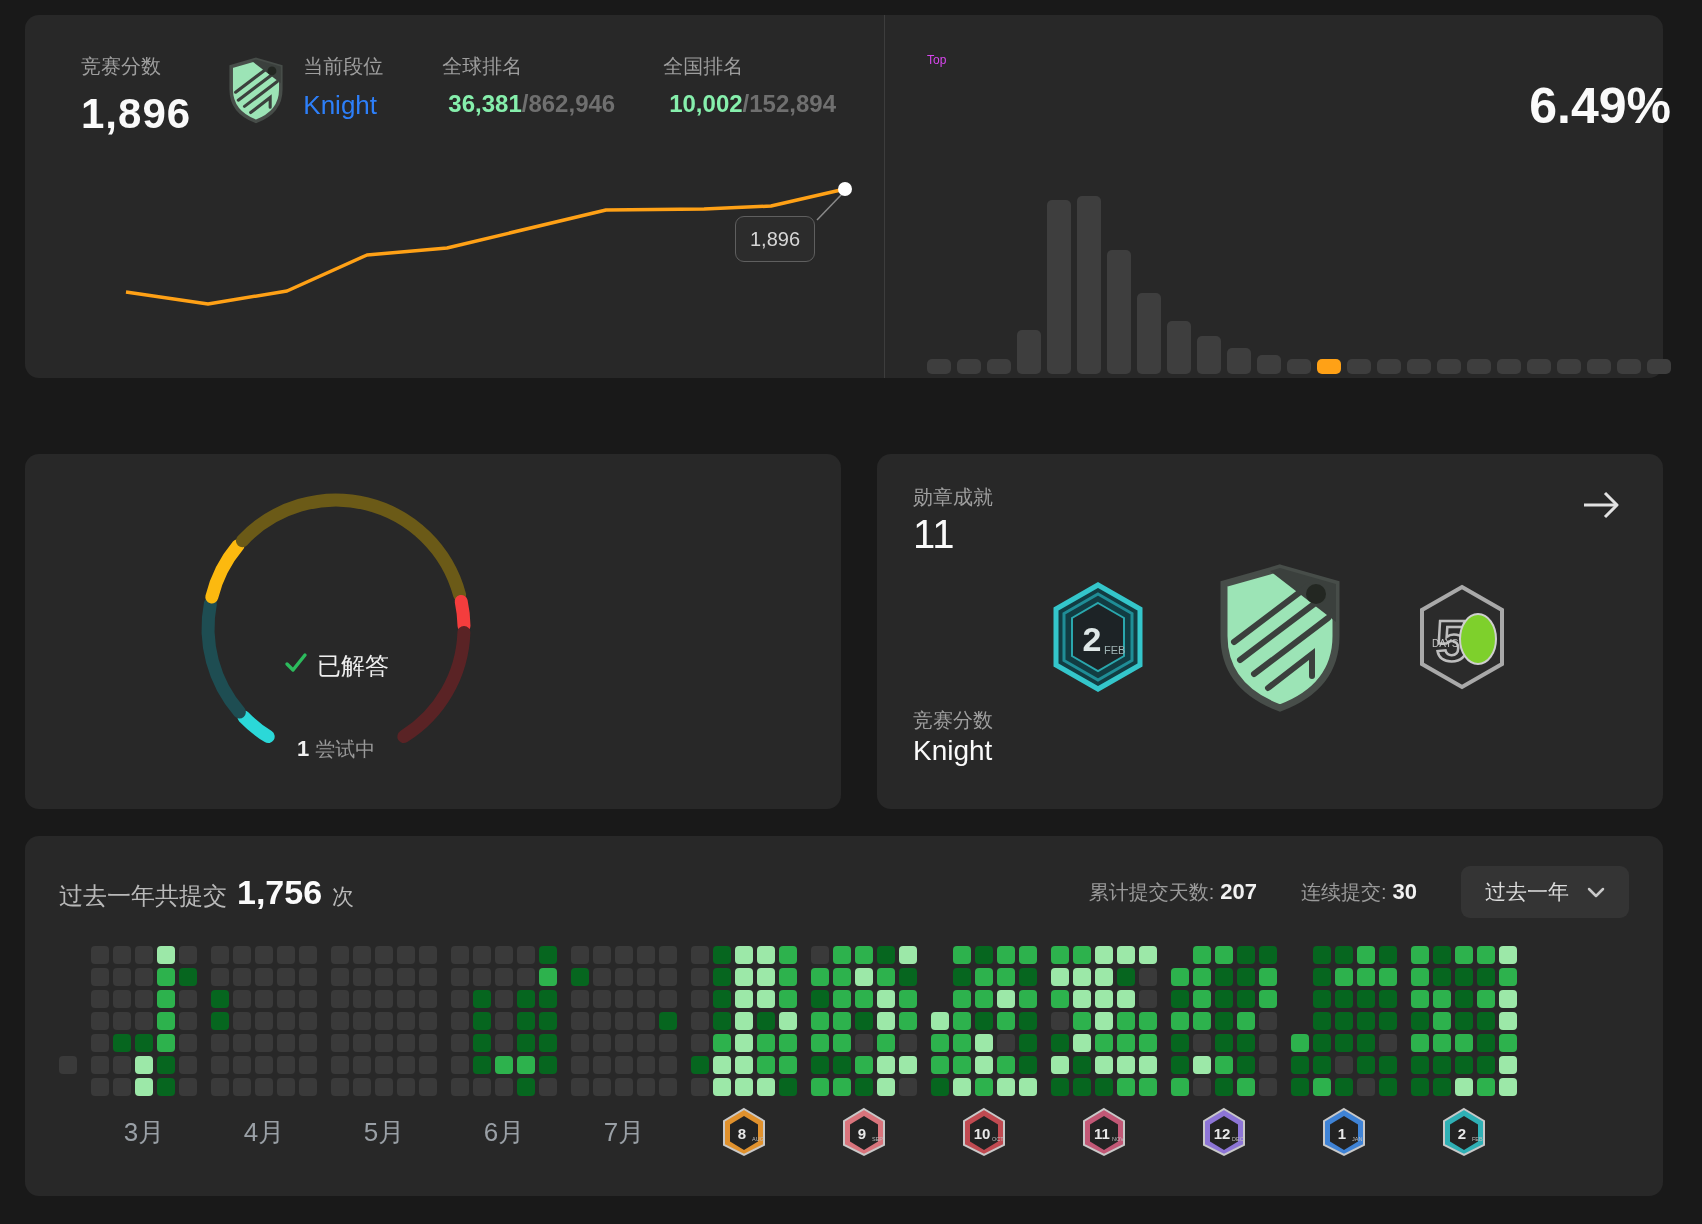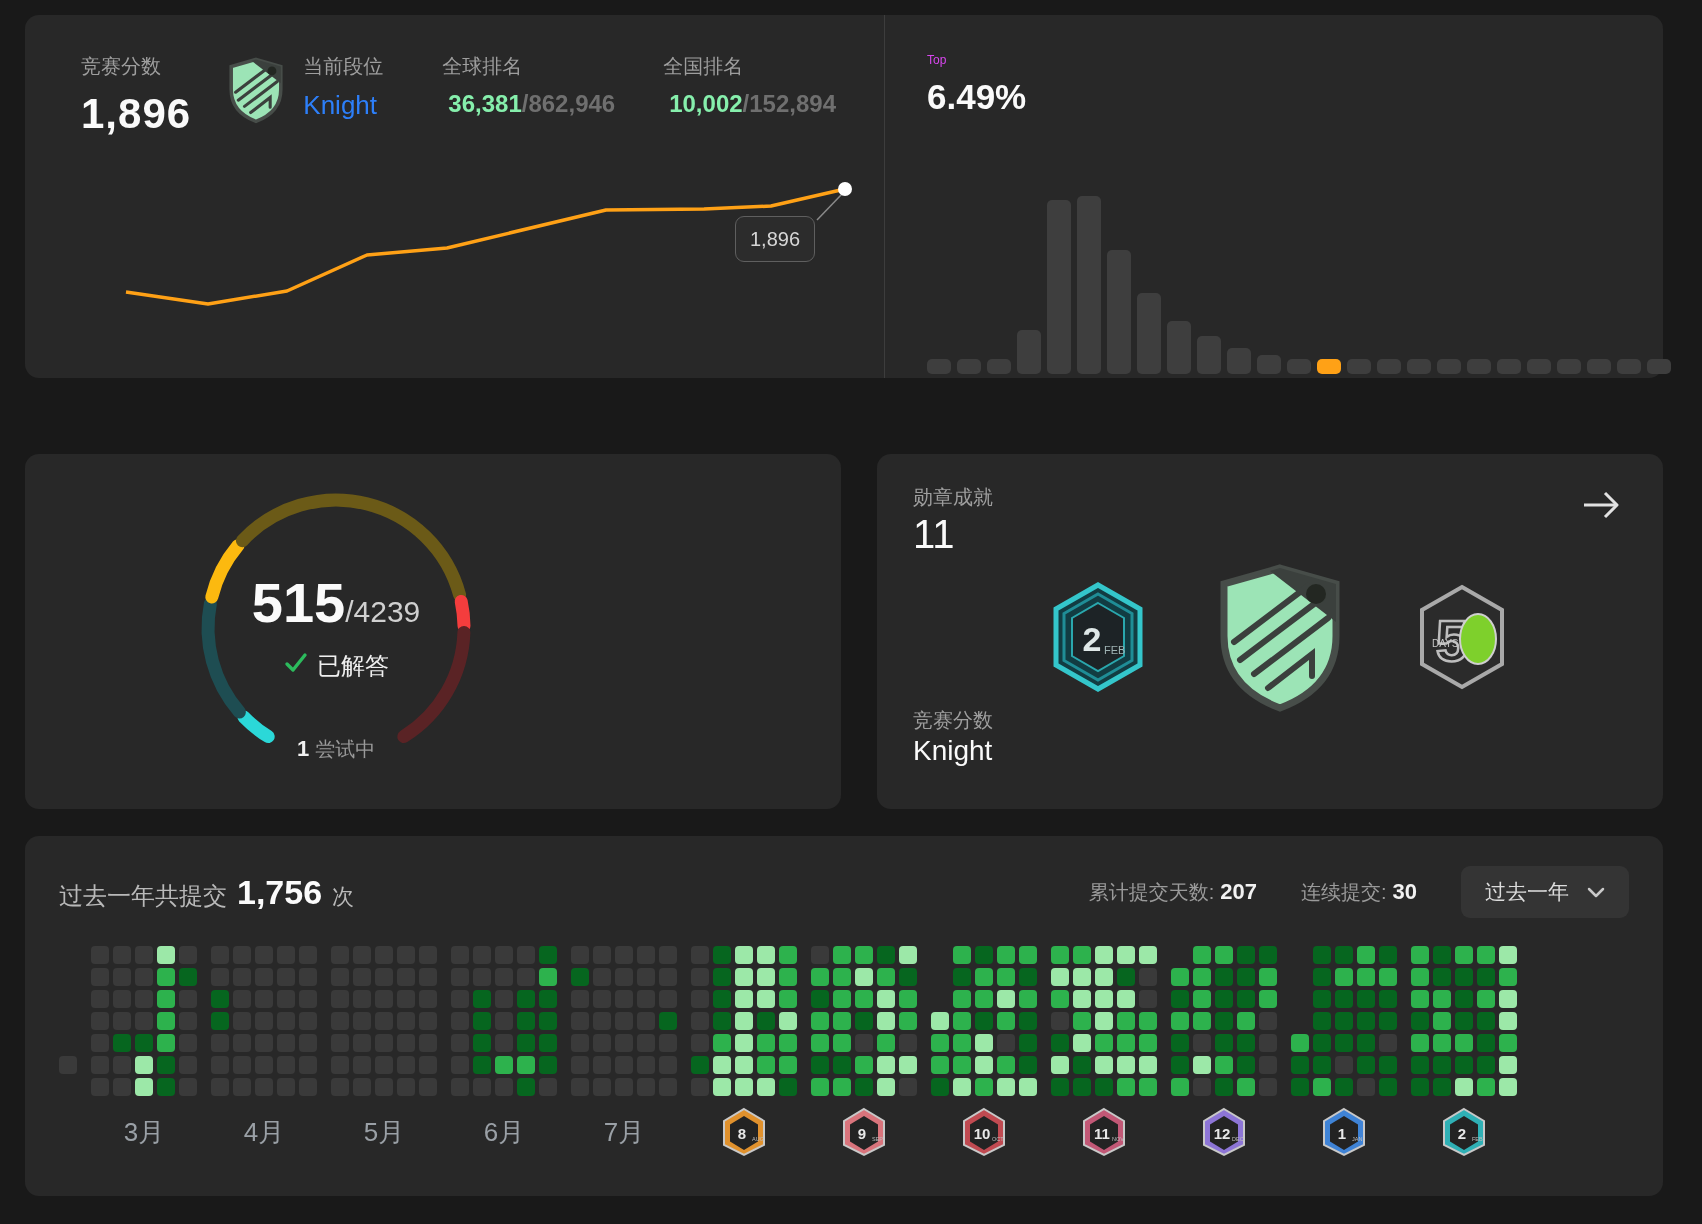--- a/index.html
+++ b/index.html
@@ -33,21 +33,21 @@
   .trend-tooltip {
     position:absolute; left:648px; top:48px; width:80px; height:46px;
     background:#2c2c2c; border:1px solid #5f5f5f; border-radius:9px;
     display:flex; align-items:center; justify-content:center;
     font-size:20px; color:#d6d6d6;
   }
   .trend-years { display:flex; justify-content:space-between; width:770px; margin:28px 0 0 10px;
                  font-size:22px; color:#8a8a8a; }
 
   .top-label { font-size:12px; color:#d946ef; }
-  .top-value { font-size:35px; font-weight:bold; color:#fafafa; margin-top:10px; }
+  .top-value { font-size:50px; font-weight:bold; color:#fafafa; margin-top:10px;text-align:right; }
   .histogram { margin-top:auto; display:flex; align-items:flex-end; gap:6px; height:212px; }
   .hbar { width:24px; border-radius:5px; }
 
   
   .mid-row { display:flex; gap:36px; margin-bottom:27px; }
   .progress-card { position:relative; width:816px; height:355px; }
   .badge-card { position:relative; width:786px; height:355px; }
 
   .ring-svg { position:absolute; left:161px; top:24px; }
   .ring-text { position:absolute; left:161px; width:300px; text-align:center; }
@@ -181,23 +181,20 @@
 <div class="mid-row">
   <div class="card progress-card">
     <svg class="ring-svg" width="300" height="300" viewBox="0 0 300 300">
         <path d="M 82.2 258.6 A 128 128 0 0 1 57.9 238.9" stroke="#2bd8d8" stroke-width="13" stroke-linecap="round" fill="none"></path>
         <path d="M 53.4 234.0 A 128 128 0 0 1 24.4 125.6" stroke="#1e4d52" stroke-width="13" stroke-linecap="round" fill="none"></path>
         <path d="M 25.8 119.0 A 128 128 0 0 1 51.9 67.7" stroke="#fcb90f" stroke-width="13" stroke-linecap="round" fill="none"></path>
         <path d="M 56.4 62.7 A 128 128 0 0 1 273.6 116.9" stroke="#6b5a17" stroke-width="13" stroke-linecap="round" fill="none"></path>
         <path d="M 275.2 123.4 A 128 128 0 0 1 278.0 147.8" stroke="#f43d3d" stroke-width="13" stroke-linecap="round" fill="none"></path>
         <path d="M 277.9 154.5 A 128 128 0 0 1 217.8 258.6" stroke="#5a2325" stroke-width="13" stroke-linecap="round" fill="none"></path>
       </svg>
-    <div class="ring-text solved-line">
-      <span class="solved-num">515</span><span class="solved-total">/4239</span>
-    </div>
     <div class="ring-text solved-label-line">
       <span>
         <svg width="26" height="26" viewBox="0 0 26 26">
             <polyline points="4,14 10,20 22,5" fill="none" stroke="#2cbb5d" stroke-width="3.4" stroke-linecap="round" stroke-linejoin="round"></polyline>
           </svg>
       </span>
       <span>已解答</span>
     </div>
     <div class="ring-text attempt-line">
       <b>1</b><span>尝试中</span>

